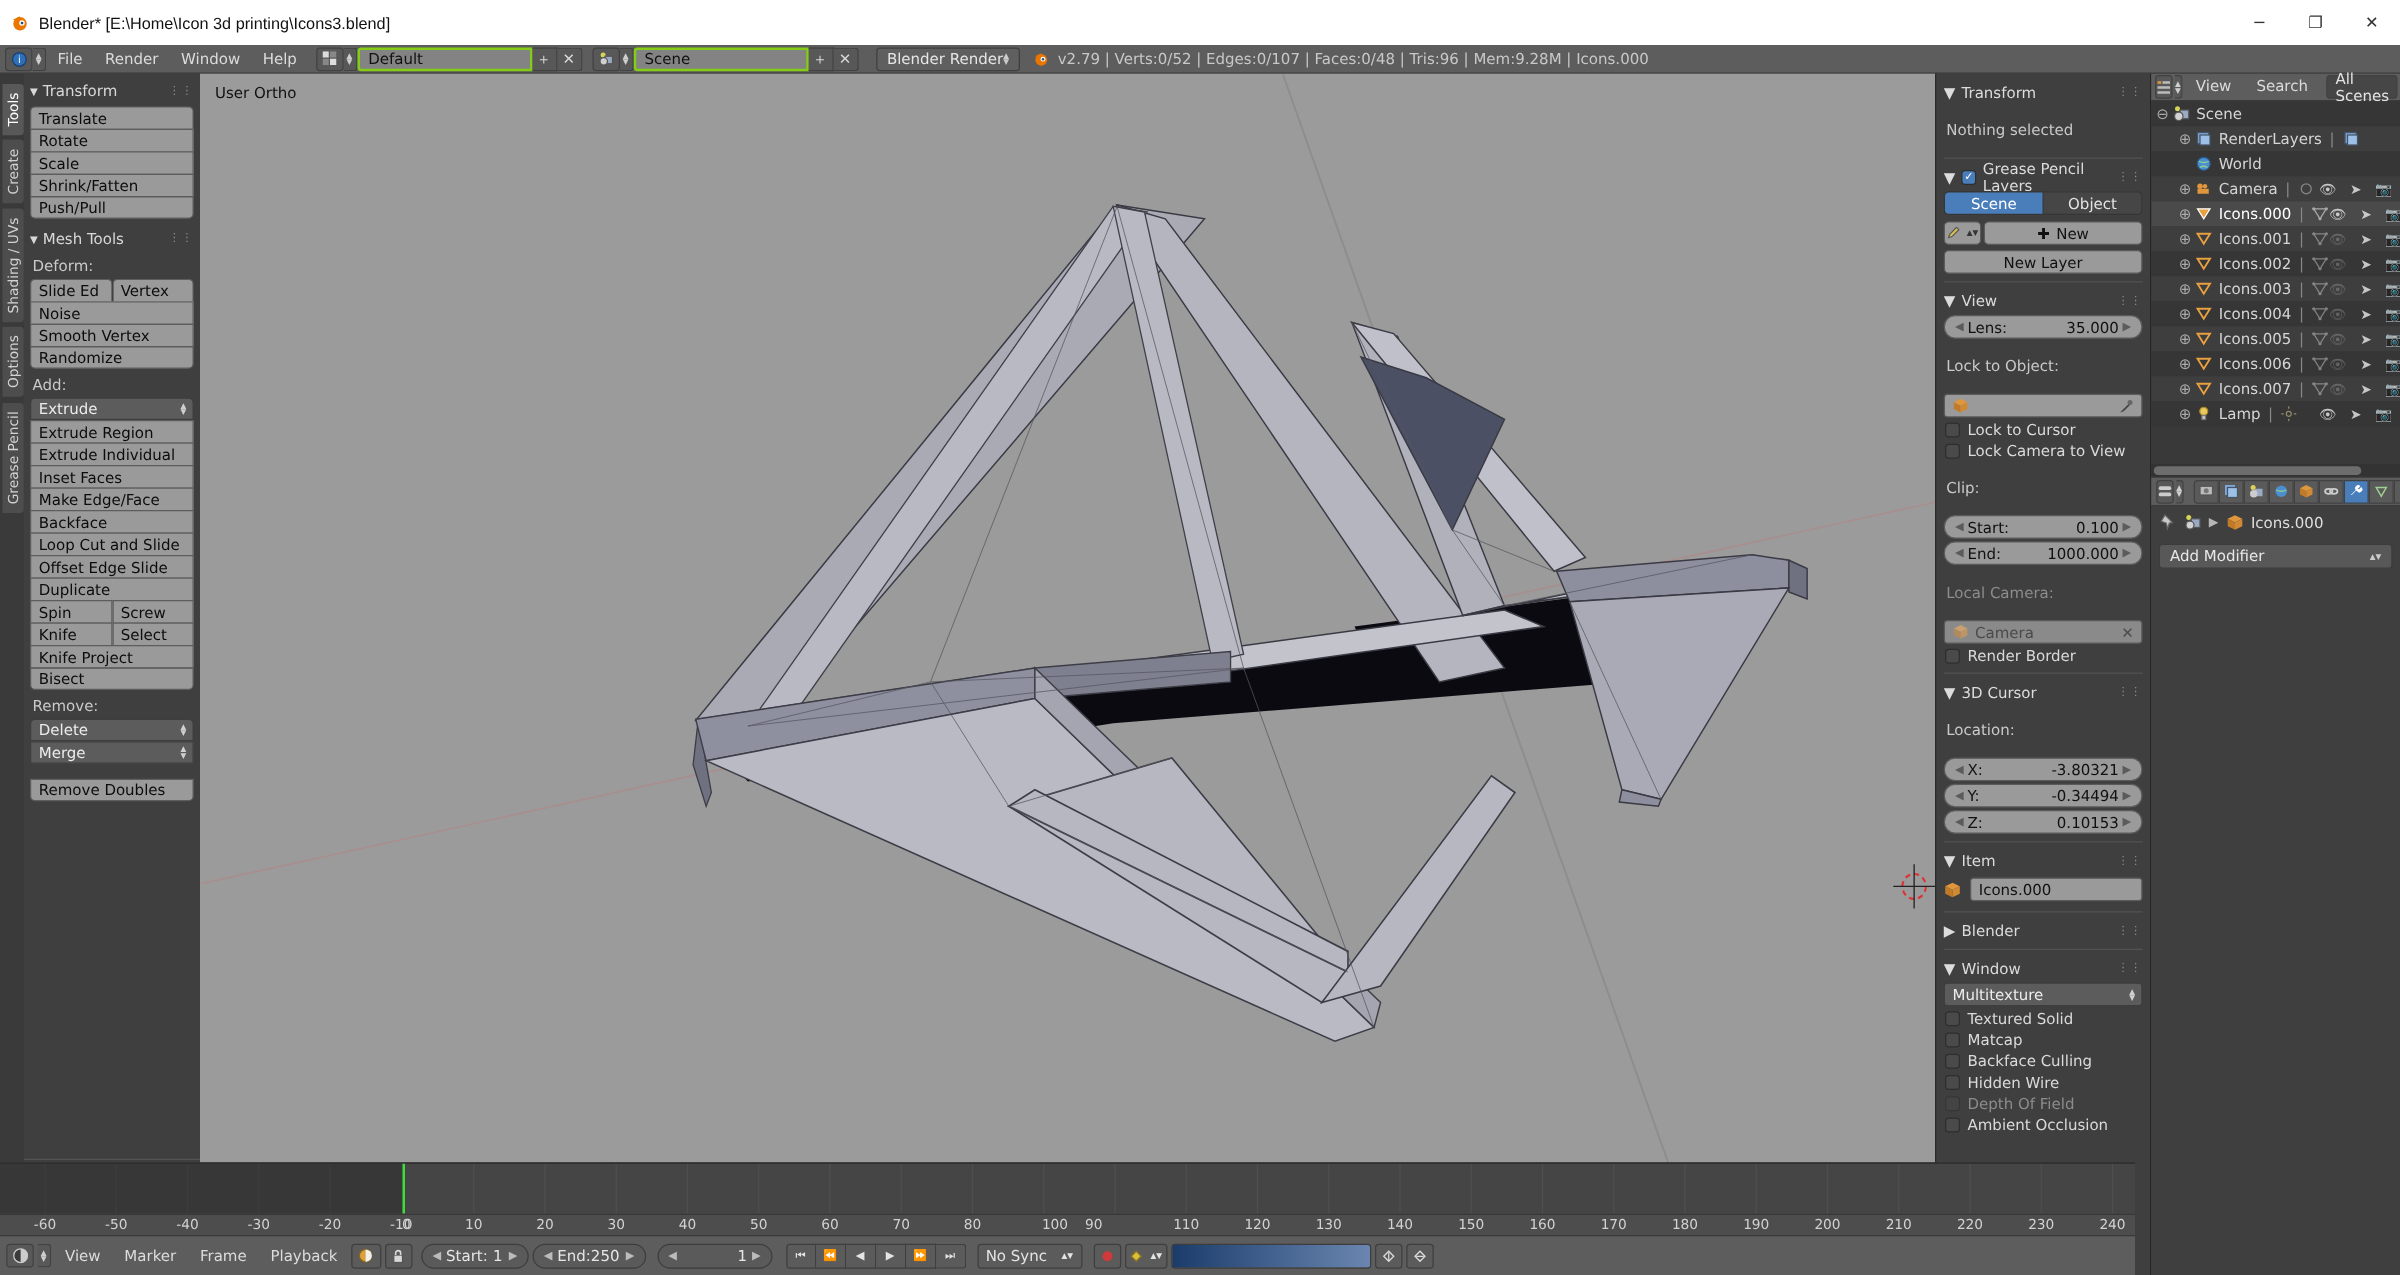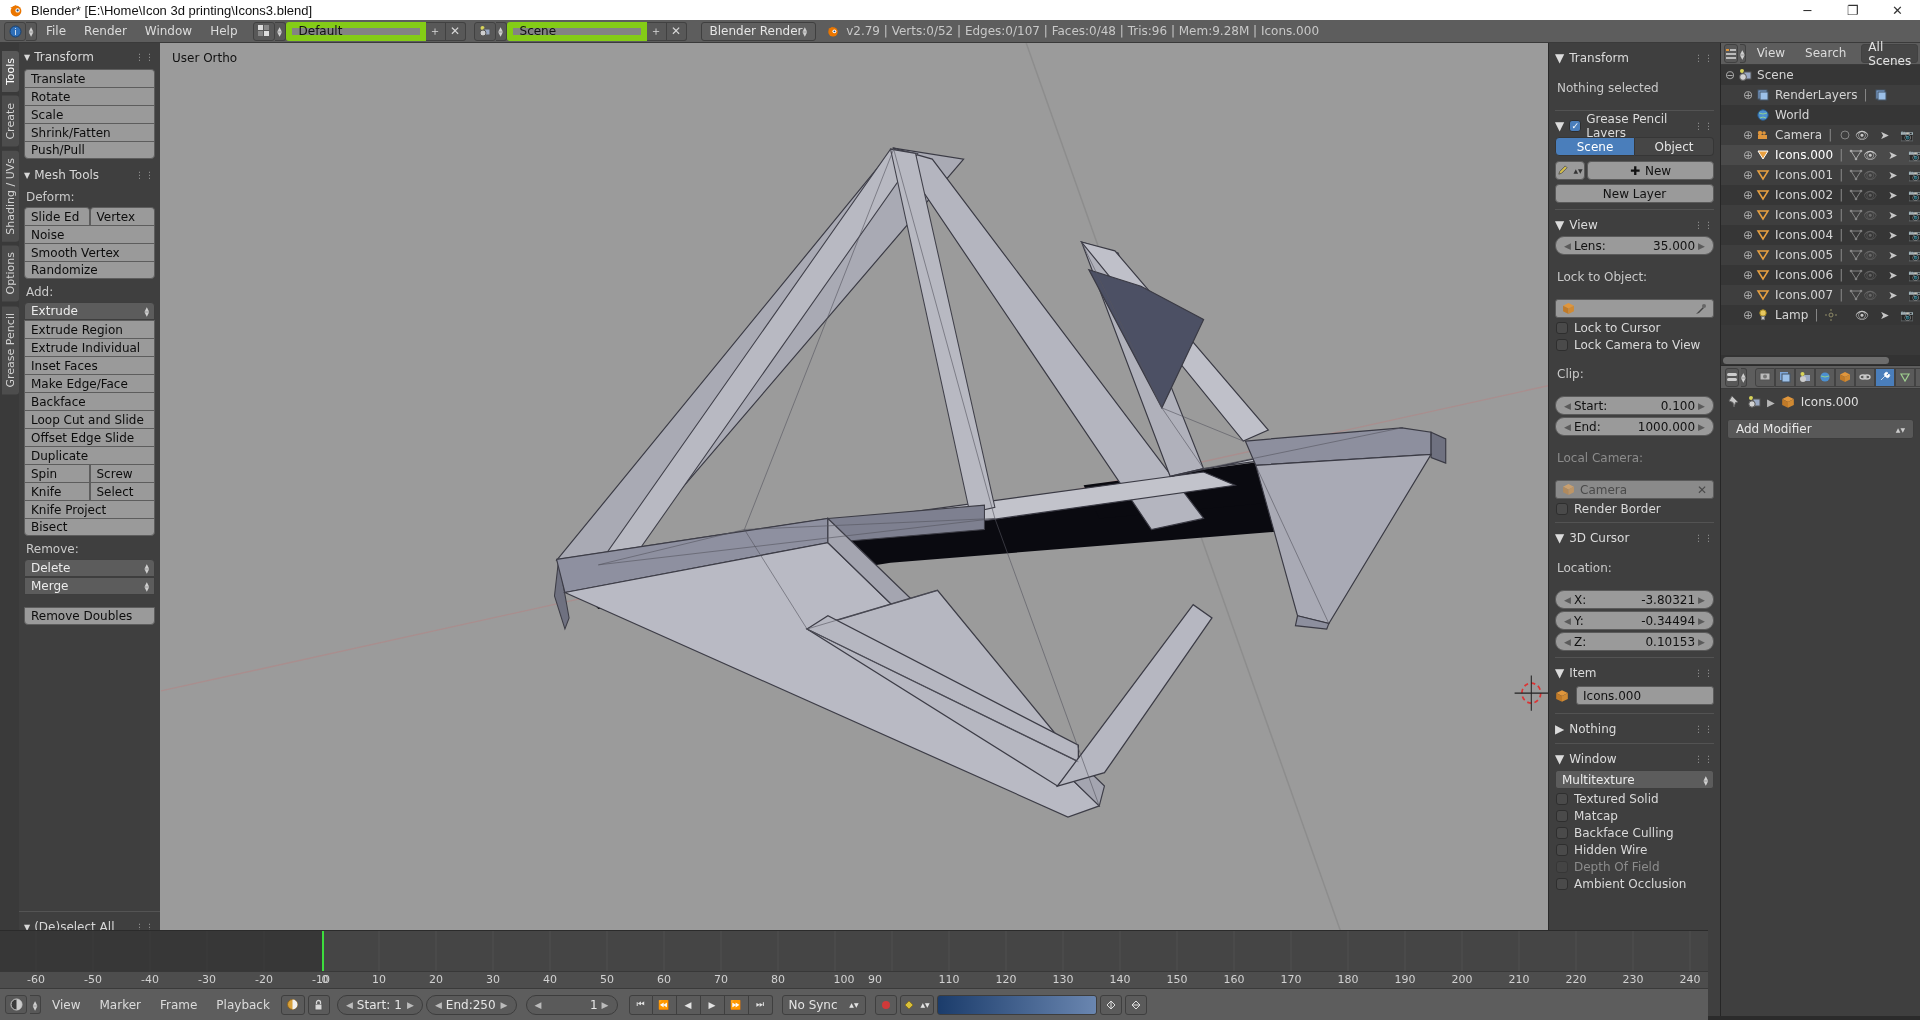--- a/index.html
+++ b/index.html
@@ -2,41 +2,41 @@
 <html><head>
 <meta charset="utf-8">
 <style>
   * { box-sizing: border-box; margin:0; padding:0; }
   html,body{ width:1920px; height:1020px; overflow:hidden;
     font-family:"DejaVu Sans", sans-serif; font-size:12px; color:#e0e0e0;
     background:#2b2b2b; -webkit-font-smoothing:antialiased;}
   .app{position:relative;width:1920px;height:1020px;}
 
   
-  .titlebar{height:20px;background:#ffffff;display:flex;align-items:center;
+  .titlebar{height:36px;background:#ffffff;display:flex;align-items:center;
     padding-left:8px;color:#000;font-size:13px;}
   .titlebar .bicon{width:16px;height:16px;margin-right:7px;flex:none;}
   .titlebar .ttl{font-family:"Liberation Sans",sans-serif;font-size:13px;color:#111;}
   .winbtns{margin-left:auto;display:flex;height:24px;}
   .winbtns div{width:45px;height:24px;display:flex;align-items:center;justify-content:center;
     color:#333;font-size:13px;}
 
   
   .topbar{height:23px;background:#5d5d5d;display:flex;align-items:center;
     gap:0px;padding:0 4px;border-bottom:1px solid #3a3a3a;}
   .tb-seg{display:flex;align-items:center;height:19px;}
   .btn3d{background:#585858;border:1px solid #414141;border-radius:3px;
     height:19px;display:flex;align-items:center;padding:0 6px;color:#e4e4e4;font-size:12px;}
   .menu-item{padding:0 9px;height:19px;line-height:19px;color:#dcdcdc;font-size:12px;cursor:default;}
   .icobox{width:22px;height:19px;background:#585858;border:1px solid #414141;
     border-radius:3px;display:flex;align-items:center;justify-content:center;}
   .spin{width:11px;height:19px;background:#585858;border:1px solid #414141;border-left:none;
     border-radius:0 3px 3px 0;display:flex;flex-direction:column;align-items:center;justify-content:center;
     font-size:6px;line-height:5px;color:#cfcfcf;}
-  .fieldbox{height:19px;min-width:140px;background:#838383;border:6px solid #84cc16;
+  .fieldbox{height:19px;min-width:140px;background:#838383;border:2px solid #84cc16;
     border-radius:3px 0 0 3px;display:flex;align-items:center;padding:0 7px;color:#111;font-size:12px;}
   .sqbtn{width:20px;height:19px;background:#585858;border:1px solid #414141;border-left:none;
     display:flex;align-items:center;justify-content:center;color:#d8d8d8;font-size:12px;}
   .sqbtn.last{border-radius:0 3px 3px 0;}
   .engine{height:19px;background:#5f5f5f;border:1px solid #3f3f3f;border-radius:3px;
     display:flex;align-items:center;padding:0 8px;min-width:100px;color:#e6e6e6;font-size:12px;}
   .statline{margin-left:10px;color:#c8c8c8;font-size:12px;display:flex;align-items:center;gap:6px;}
 
   
   .body{display:flex;height:973px;width:1920px;}
@@ -695,21 +695,21 @@
               <path d="M1 3.5 L6 6 L6 11 L1 8.5Z" fill="#c07a28"></path>
               <path d="M11 3.5 L6 6 L6 11 L11 8.5Z" fill="#d08a33"></path>
             </svg>
           </span>
         <div class="txtfield" style="flex:1;margin-left:6px">Icons.000</div>
       </div>
       <div class="sep"></div>
 
       <div class="rh">
         <span>▶</span>
-        <span>Nothing</span>
+        <span>Blender</span>
         <span class="grip">⋮⋮</span>
       </div>
       <div class="sep"></div>
 
       <div class="rh">
         <span>▼</span>
         <span>Window</span>
         <span class="grip">⋮⋮</span>
       </div>
       <div class="drop" style="height:19px;border-radius:3px">

